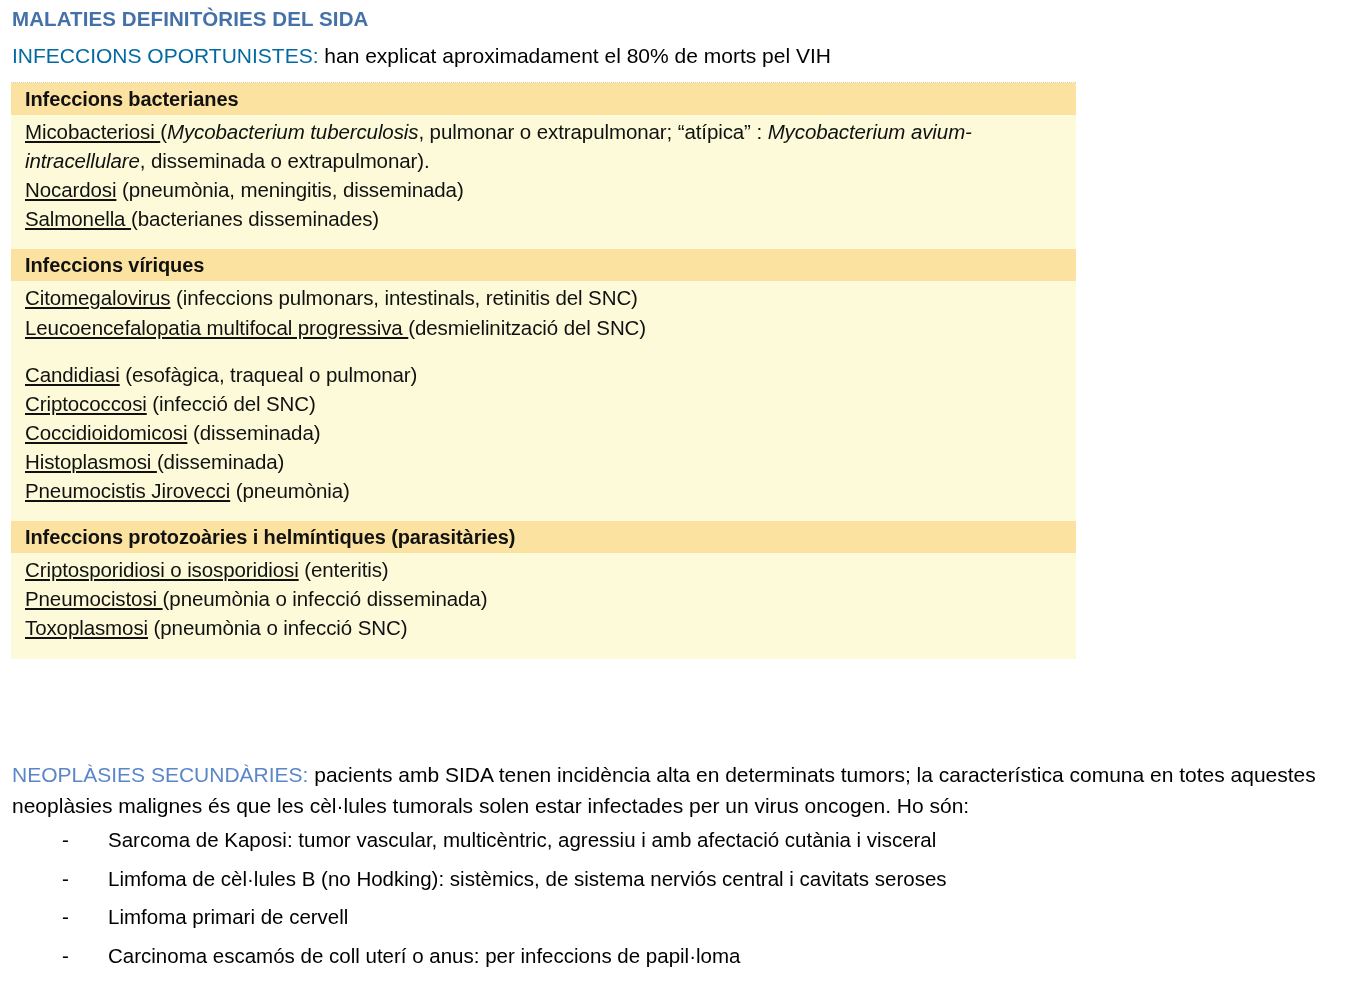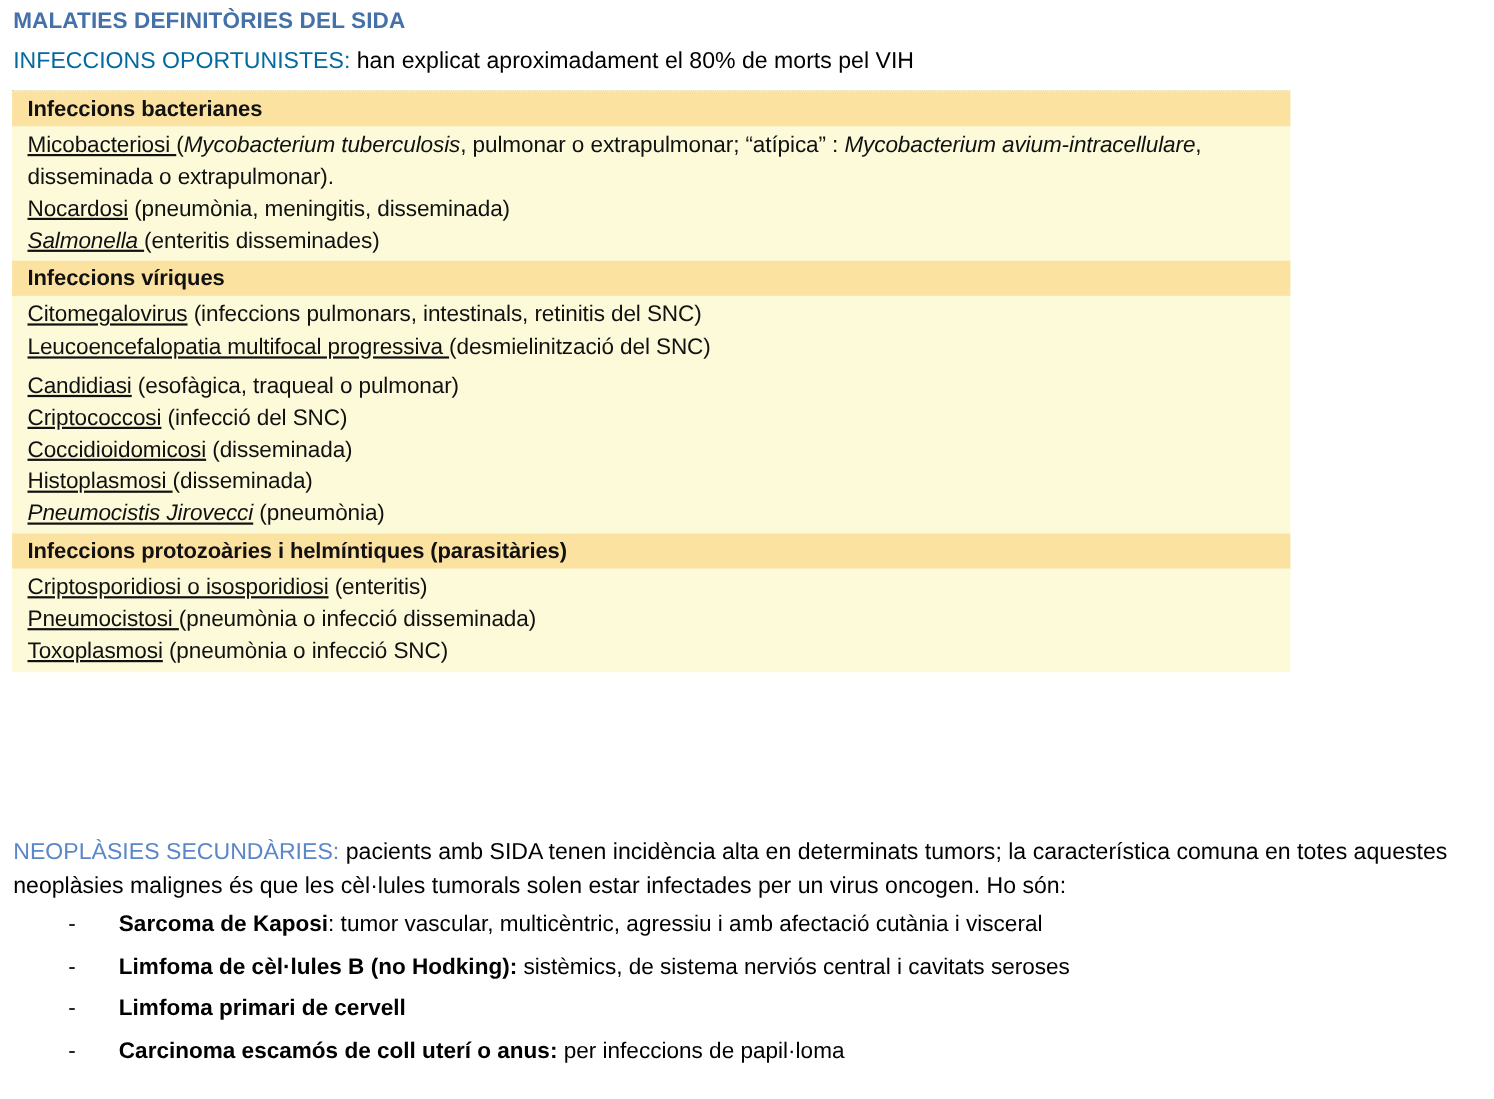--- a/index.html
+++ b/index.html
@@ -41,50 +41,49 @@
   }
   .lead-rest {
     color: #000000;
   }
 
   
   .table-block {
     position: absolute;
     left: 11px;
     top: 82px;
-    width: 1162px;
+    width: 1065px;
     background: #FCFAD9;
     border-top: 1px dotted #d8d0a8;
   }
   .band-head {
     background: #FBE2A0;
     font-weight: bold;
     font-size: 20px;
     line-height: 1;
     padding: 6px 0 6px 14px;
     color: #111111;
     letter-spacing: -0.1px;
   }
   .band-body {
     background: #FCFAD9;
-    padding: 2px 0 4px 14px;
+    padding: 2px 0 16px 14px;
   }
   .entry {
     font-size: 20.5px;
     line-height: 1.42;
     color: #111111;
     letter-spacing: -0.1px;
   }
   .term {
     text-decoration: underline;
     text-decoration-thickness: 1.5px;
     text-underline-offset: 2px;
   }
   .term-i {
-    font-style: italic;
     text-decoration: underline;
     text-decoration-thickness: 1.5px;
     text-underline-offset: 2px;
     text-align: right;
   }
   .sci {
     font-style: italic;
   }
 
   
@@ -115,38 +114,38 @@
     padding: 0 0 18px 96px;
     color: #000000;
   }
   .neo-dash {
     position: absolute;
     left: 50px;
     top: 0;
     color: #000000;
   }
   .neo-strong {
-    font-weight: bold;
+    font-weight: normal;
   }
 </style>
 </head>
 <body>
 
 <div class="doc-title">MALATIES DEFINITÒRIES DEL SIDA</div>
 
 <div class="lead-line">
   <span class="lead-label">INFECCIONS OPORTUNISTES:</span><span class="lead-rest"> han explicat aproximadament el 80% de morts pel VIH</span>
 </div>
 
 <div class="table-block" id="table-block">
     <div class="band-head">Infeccions bacterianes</div>
     <div class="band-body">
       <div class="entry"><span class="term">Micobacteriosi </span><span>(</span><span class="sci">Mycobacterium tuberculosis</span><span>, pulmonar o extrapulmonar; “atípica” : </span><span class="sci">Mycobacterium avium-intracellulare</span><span>, disseminada o extrapulmonar).</span></div>
       <div class="entry"><span class="term">Nocardosi</span><span> (pneumònia, meningitis, disseminada)</span></div>
-      <div class="entry"><span class="term-i">Salmonella </span><span>(enteritis disseminades)</span></div>
+      <div class="entry"><span class="term-i">Salmonella </span><span>(bacterianes disseminades)</span></div>
     </div>
     <div class="band-head">Infeccions víriques</div>
     <div class="band-body">
       <div class="entry"><span class="term">Citomegalovirus</span><span> (infeccions pulmonars, intestinals, retinitis del SNC)</span></div>
       <div class="entry"><span class="term">Leucoencefalopatia multifocal progressiva </span><span>(desmielinització del SNC)</span></div>
     </div>
     <div class="band-body">
       <div class="entry"><span class="term">Candidiasi</span><span> (esofàgica, traqueal o pulmonar)</span></div>
       <div class="entry"><span class="term">Criptococcosi</span><span> (infecció del SNC)</span></div>
       <div class="entry"><span class="term">Coccidioidomicosi</span><span> (disseminada)</span></div>

